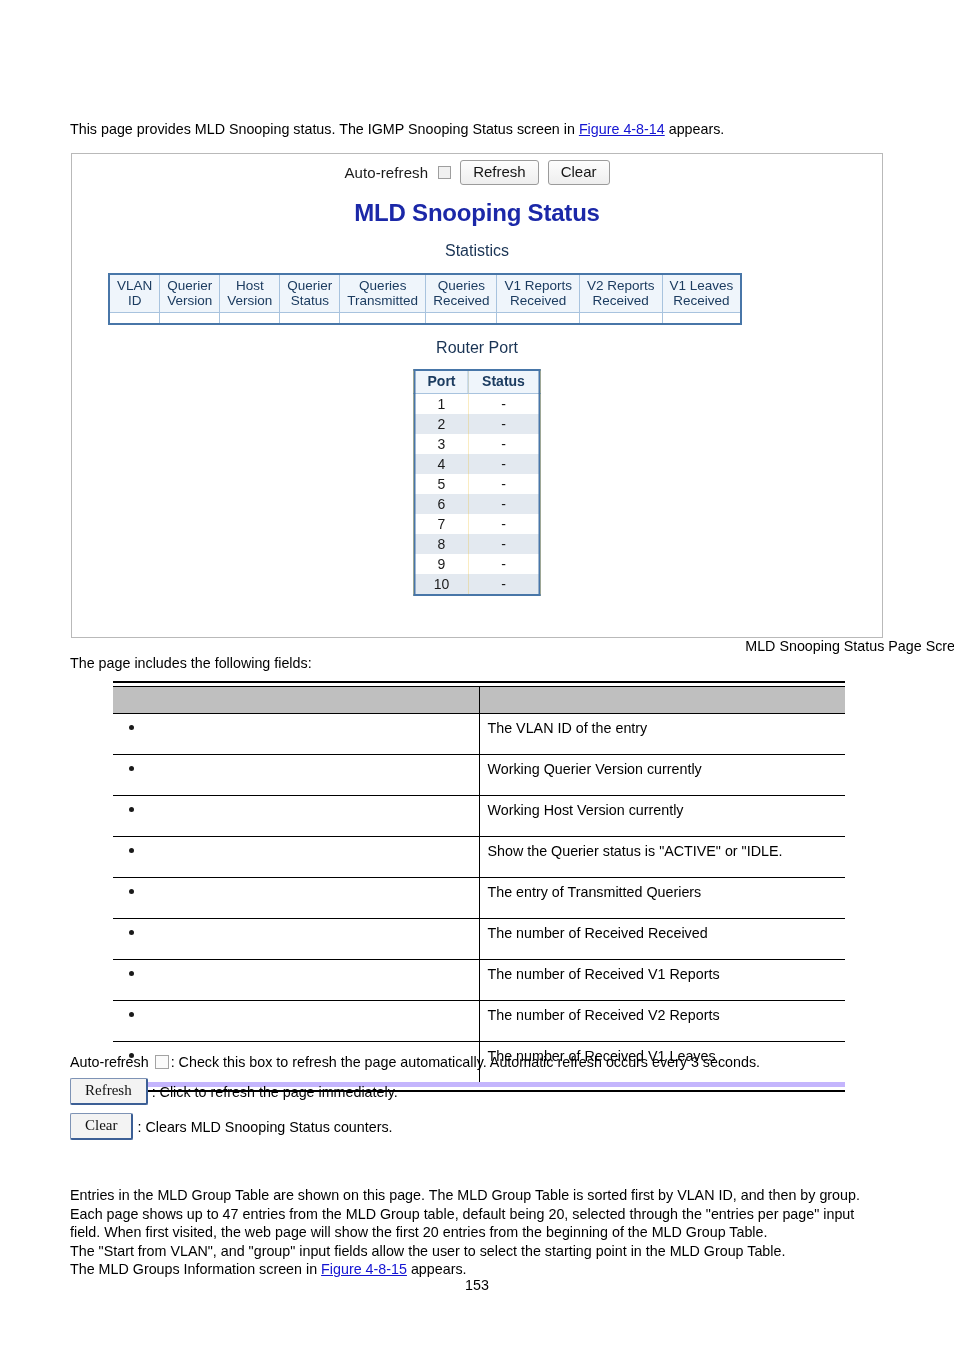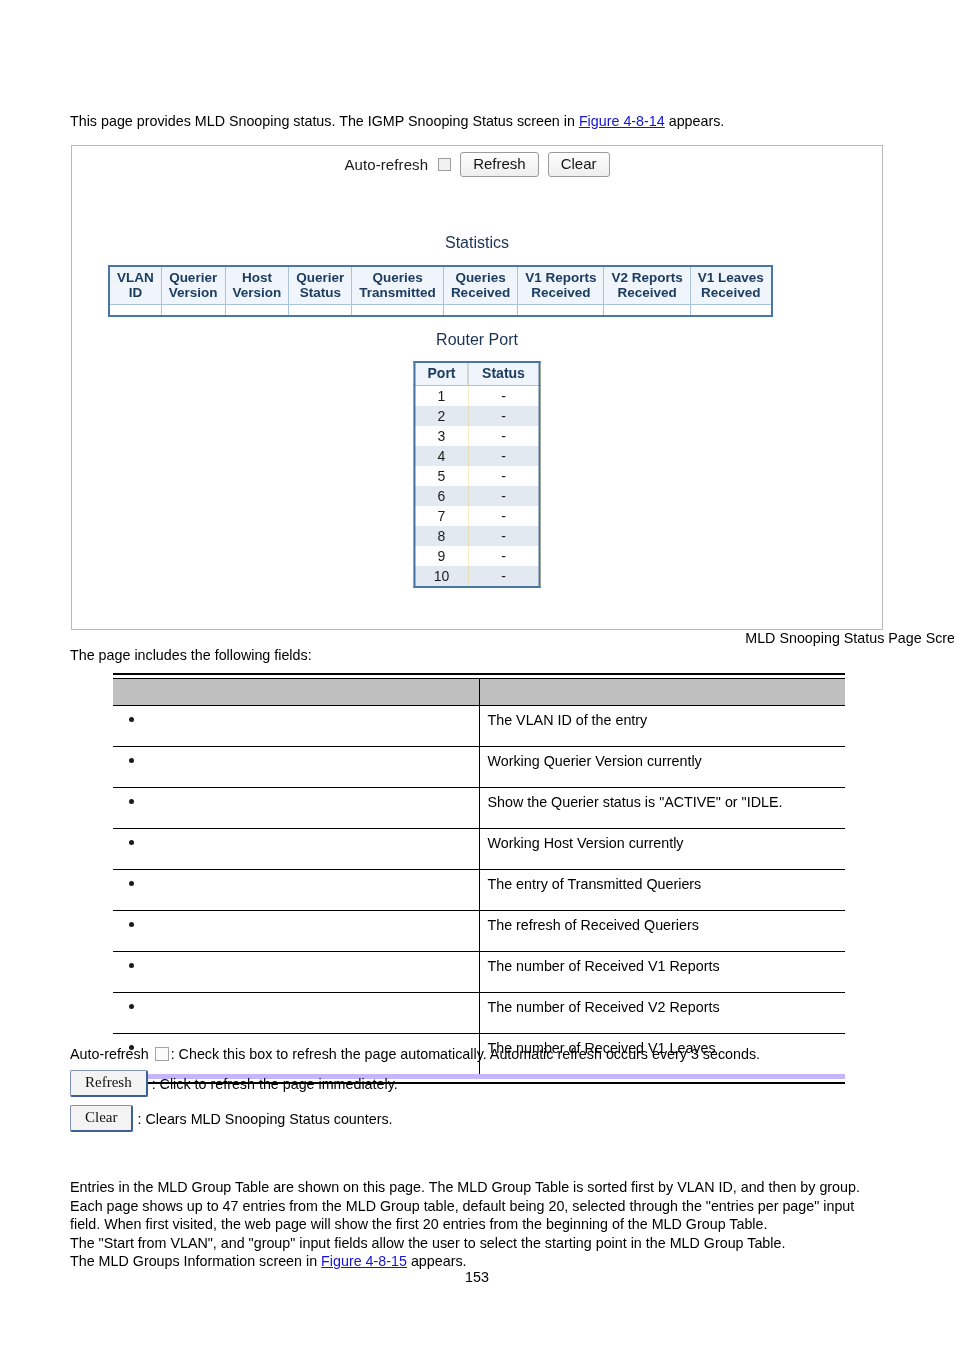--- a/index.html
+++ b/index.html
@@ -11,21 +11,21 @@
     height: 1350px;
     background: #ffffff;
     font-family: "Liberation Sans", sans-serif;
     color: #000000;
     position: relative;
     overflow: hidden;
   }
 
   .page {
     position: absolute;
-    left: 0; top: 4px;
+    left: 0; top: 12px;
     width: 954px;
     height: 1026px;
   }
 
   
   .intro {
     position: absolute;
     left: 70px;
     top: 108px;
     font-size: 14.3px;
@@ -109,21 +109,21 @@
     top: 119px;
     border-collapse: collapse;
     border: 2px solid #4876a8;
     background: #ffffff;
   }
   .stats-table th {
     border: 1px solid #a8c3de;
     background: #eff5fb;
     color: #1c3c60;
     font-size: 13.5px;
-    font-weight: bold;
+    font-weight: normal;
     padding: 3px 7px 4px 7px;
     line-height: 15px;
     white-space: pre-line;
     vertical-align: middle;
   }
   .stats-table td.empty-row {
     border: 1px solid #a8c3de;
     height: 8px;
     background: #ffffff;
   }
@@ -298,20 +298,21 @@
 
   <div class="shot-frame">
 
     <div class="toolbar">
       <span class="toolbar-label">Auto-refresh</span>
       <span class="chk"></span>
       <button class="btn">Refresh</button>
       <button class="btn">Clear</button>
     </div>
 
+    <div class="shot-title">MLD Snooping Status</div>
 
     <div class="shot-sub sub-stats">Statistics</div>
 
     <table class="stats-table">
       <thead>
         <tr>
           <th>VLAN
 ID</th>
           <th>Querier
 Version</th>
@@ -419,33 +420,33 @@
         <tr>
           <td class="c1"><span class="bullet"></span><span></span></td>
           <td class="c2">The VLAN ID of the entry</td>
         </tr>
         <tr>
           <td class="c1"><span class="bullet"></span><span></span></td>
           <td class="c2">Working Querier Version currently</td>
         </tr>
         <tr>
           <td class="c1"><span class="bullet"></span><span></span></td>
+          <td class="c2">Working Host Version currently</td>
+        </tr>
+        <tr>
+          <td class="c1"><span class="bullet"></span><span></span></td>
           <td class="c2">Show the Querier status is "ACTIVE" or "IDLE.</td>
         </tr>
         <tr>
           <td class="c1"><span class="bullet"></span><span></span></td>
-          <td class="c2">Working Host Version currently</td>
-        </tr>
-        <tr>
-          <td class="c1"><span class="bullet"></span><span></span></td>
           <td class="c2">The entry of Transmitted Queriers</td>
         </tr>
         <tr>
           <td class="c1"><span class="bullet"></span><span></span></td>
-          <td class="c2">The refresh of Received Queriers</td>
+          <td class="c2">The number of Received Received</td>
         </tr>
         <tr>
           <td class="c1"><span class="bullet"></span><span></span></td>
           <td class="c2">The number of Received V1 Reports</td>
         </tr>
         <tr>
           <td class="c1"><span class="bullet"></span><span></span></td>
           <td class="c2">The number of Received V2 Reports</td>
         </tr>
         <tr class="last">

